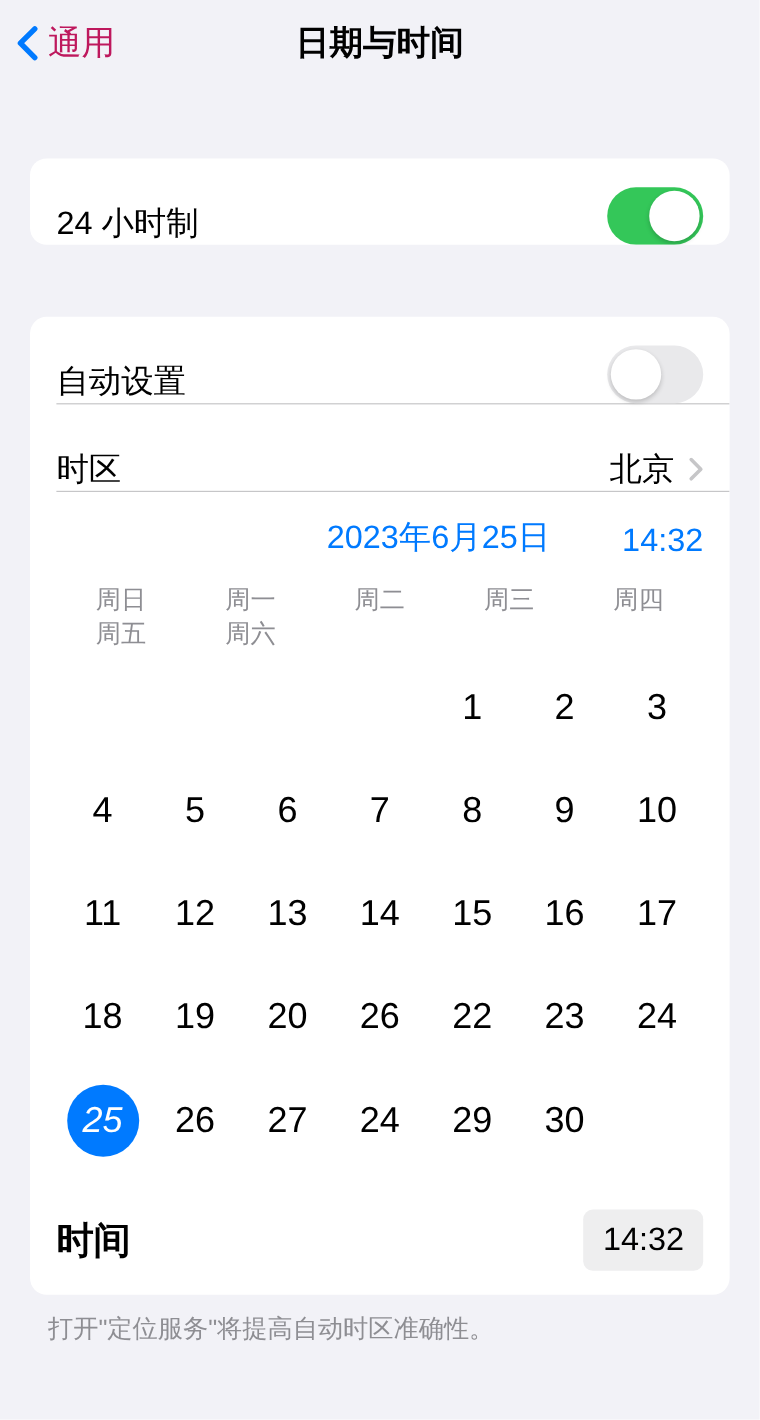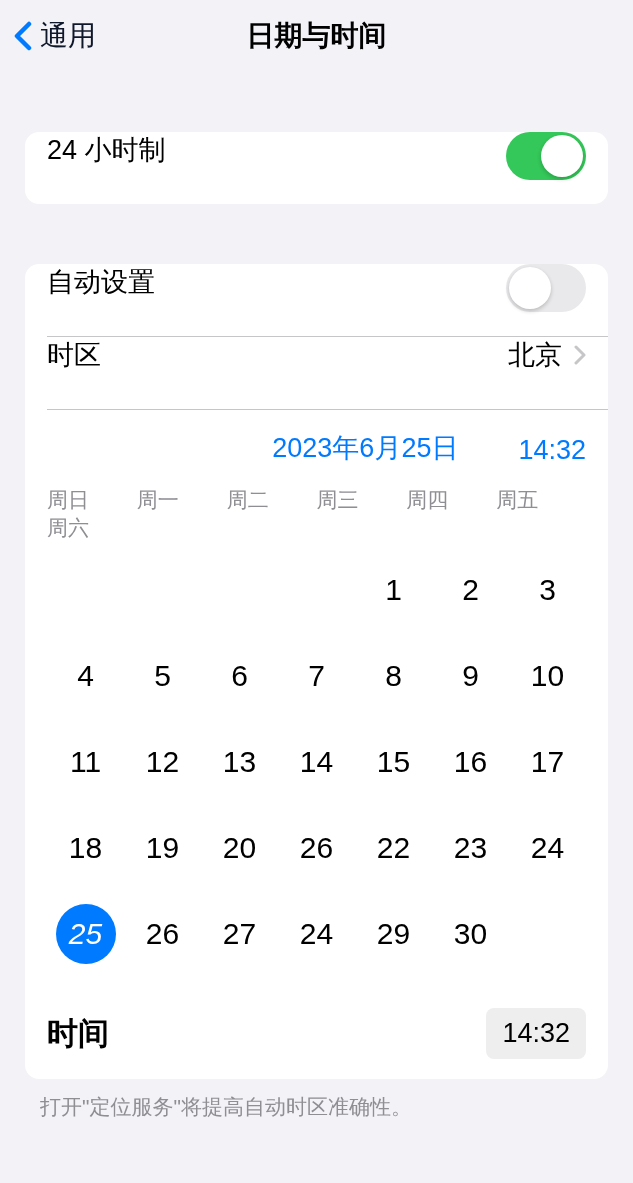--- a/index.html
+++ b/index.html
@@ -18,21 +18,21 @@
     .header {
       display: flex;
       align-items: center;
       height: 72px;
       padding: 0 14px;
       position: relative;
     }
     .back-button {
       display: flex;
       align-items: center;
-      color: #0f172a;
+      color: #be185d;
       font-size: 28px;
       cursor: pointer;
     }
     .back-chevron {
       width: 18px;
       height: 30px;
       margin-right: 8px;
     }
     .header-title {
       position: absolute;
@@ -49,21 +49,21 @@
       overflow: hidden;
     }
     .section-first {
       margin-top: 60px;
     }
     .section-second {
       margin-top: 60px;
     }
     .row {
       display: flex;
-      align-items: flex-start;
+      align-items: flex-end;
       justify-content: space-between;
       min-height: 72px;
       padding: 0 22px;
     }
     .row-label {
       font-size: 27px;
       color: #000;
     }
     .separator {
       height: 1px;
@@ -150,21 +150,22 @@
     .nav-arrow {
       cursor: pointer;
       padding: 4px;
     }
     .nav-arrow svg {
       width: 18px;
       height: 28px;
     }
     .weekdays {
       display: grid;
-      grid-template-columns: repeat(6, 1fr);
+      grid-template-columns: repeat(5, 1fr);
+      text-align: center;
       margin-bottom: 18px;
     }
     .weekday {
       font-size: 21px;
       color: #8e8e93;
       font-weight: 500;
     }
     .days-grid {
       display: grid;
       grid-template-columns: repeat(7, 1fr);

